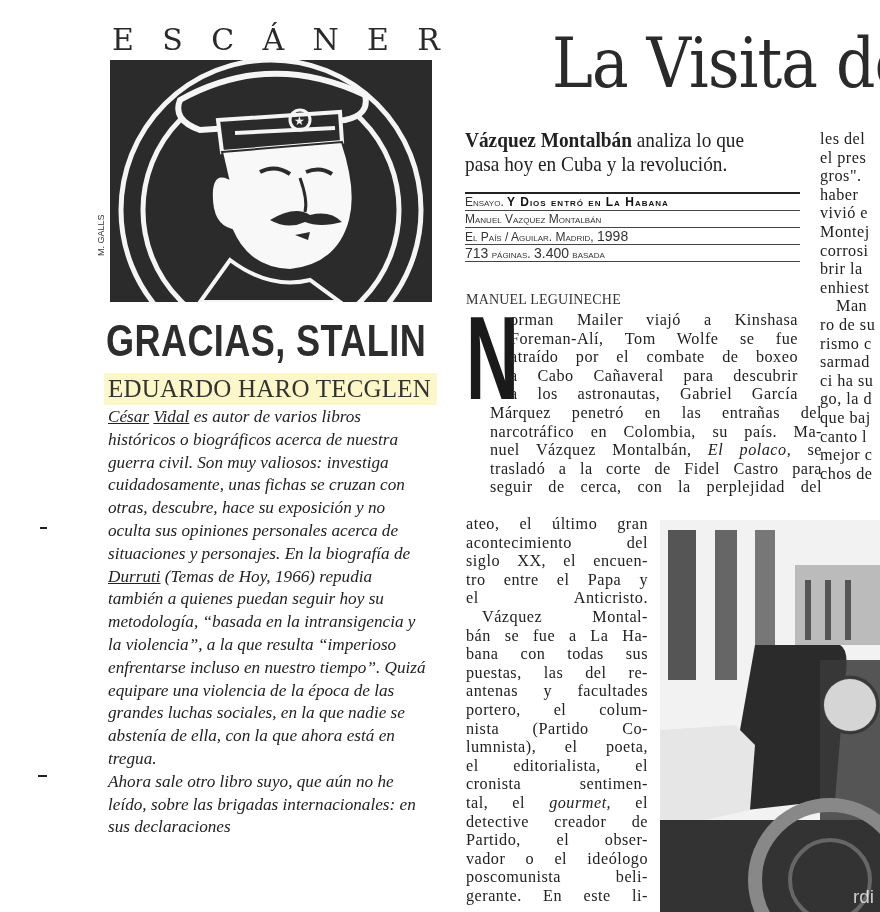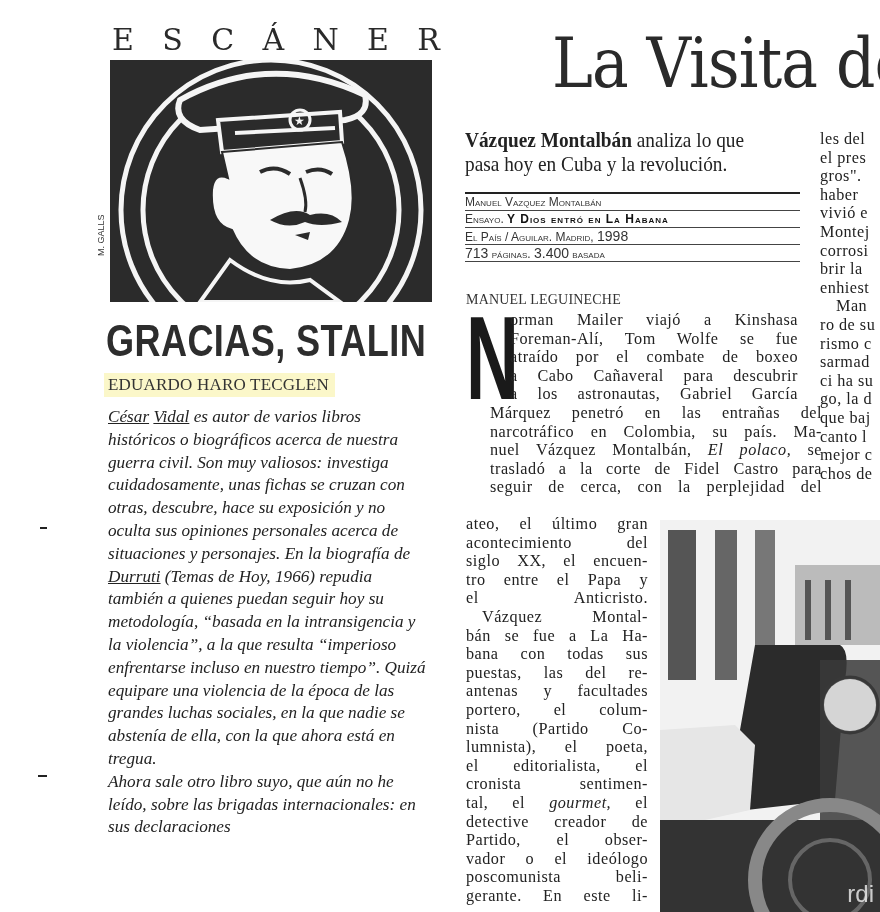--- a/index.html
+++ b/index.html
@@ -26,21 +26,21 @@
     white-space:nowrap;
   }
   .column-title {
     left:106px; top:316px; width:330px;
     font-family:"Liberation Sans", sans-serif; font-weight:bold;
     font-size:44px; letter-spacing:0.5px; color:#2d2d2d;
     transform:scaleX(0.82); transform-origin:left top; white-space:nowrap;
   }
   .byline-left {
     left:104px; top:373px; padding:2px 6px 2px 4px;
-    background:#fbf7c9; font-size:17px; letter-spacing:0.2px; color:#333;
+    background:#fbf7c9; font-size:25px; letter-spacing:0.2px; color:#333;
   }
   .body-left {
     left:108px; top:406px; width:320px;
     font-style:italic; font-size:17.2px; line-height:22.8px; color:#222;
   }
   .body-left p { margin:0; }
   .u { text-decoration:underline; }
   .margin-mark { background:#222; height:2px; }
 
   
@@ -84,21 +84,21 @@
 
   .col-far { left:820px; top:130px; width:80px; overflow:hidden; height:370px; }
   .col-far .line { display:block; white-space:nowrap; text-align:left; text-align-last:auto; }
 
   .photo {
     left:660px; top:520px; width:220px; height:392px; overflow:hidden;
     background:#f4f4f4;
   }
   .watermark {
     right:6px; bottom:4px; font-family:"Liberation Sans", sans-serif;
-    font-size:24px; color:rgba(255,255,255,0.75);
+    font-size:19px; color:rgba(255,255,255,0.75);
   }
 </style>
 </head>
 <body>
 
 <div class="abs section-label" id="sectionLabel">
     <span>E</span>
     <span>S</span>
     <span>C</span>
     <span>Á</span>
@@ -143,25 +143,25 @@
 <div class="abs margin-mark" style="left:38px;top:775px;width:9px;"></div>
 
 <div class="abs headline">La Visita de</div>
 
 <div class="abs deck">
   <b>Vázquez Montalbán</b><span> analiza lo que pasa hoy en Cuba y la revolución.</span>
 </div>
 
 <div class="abs infobox">
   <div class="rule-top"></div>
-  <div class="row">Manuel Vazquez Montalbán</div>
   <div class="row">
     <span>Ensayo.</span>
     <span class="title-strong">Y Dios entró en La Habana</span>
   </div>
+  <div class="row">Manuel Vazquez Montalbán</div>
   <div class="row">
     <span>El País / Aguilar. Madrid,</span>
     <span class="big">1998</span>
   </div>
   <div class="row">
     <span class="big">713</span>
     <span>páginas.</span>
     <span class="big">3.400</span>
     <span>basada</span>
   </div>

